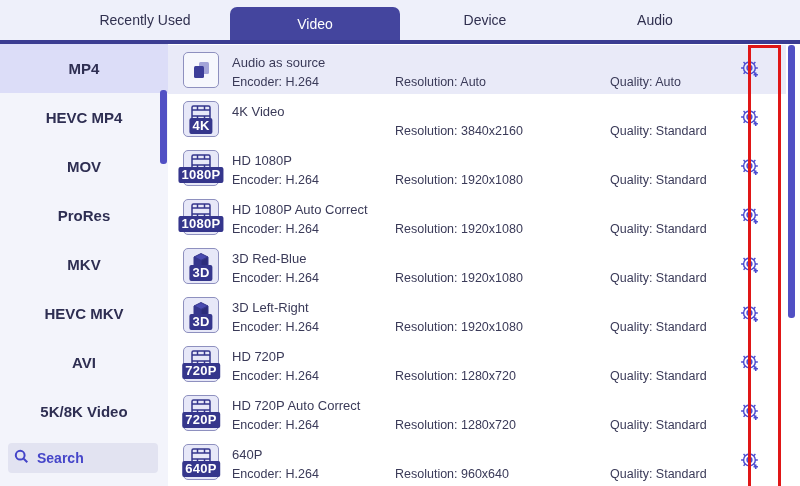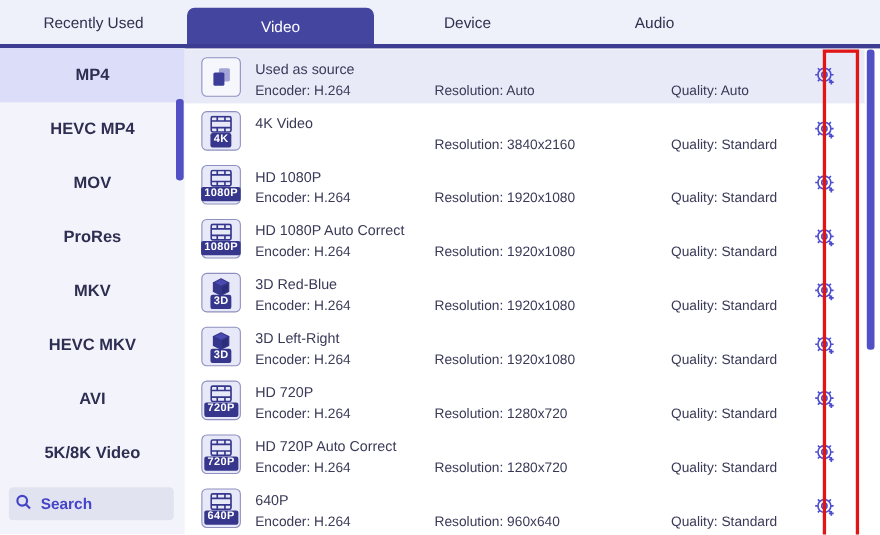--- a/index.html
+++ b/index.html
@@ -5,21 +5,21 @@
   html,body{margin:0;padding:0;}
   body{
     width:800px;height:486px;overflow:hidden;position:relative;
     background:#ffffff;
     font-family:"Liberation Sans","DejaVu Sans",sans-serif;
     color:#3a3a58;
   }
   
   .tabbar{
     position:absolute;left:0;top:0;width:800px;height:40px;
-    background:#eef0fa;display:flex;align-items:flex-end;box-sizing:border-box;
+    background:#eef0fa;display:flex;align-items:flex-end;padding-left:60px;box-sizing:border-box;
   }
   .tab{
     width:170px;height:40px;display:flex;align-items:center;justify-content:center;
     font-size:14px;color:#30304f;cursor:default;
   }
   .tab.active{
     height:33px;background:#44459e;color:#ffffff;border-radius:7px 7px 0 0;
   }
   .tab-underline{
     position:absolute;left:0;top:40px;width:800px;height:4px;background:#3b3c92;
@@ -62,21 +62,21 @@
     border:1.5px solid #8e90bf;border-radius:5px;position:relative;
     display:flex;align-items:flex-start;justify-content:center;
     background:#e7e8f8;
   }
   .row-icon.plain{background:#f6f7fd;align-items:center;}
   .row-icon .glyph{margin-top:3px;line-height:0;}
   .row-icon.plain .glyph{margin-top:0;}
   .row-badge{
     position:absolute;bottom:2px;left:50%;transform:translateX(-50%);
     background:#35368c;color:#ffffff;border-radius:2px;
-    font-size:10px;font-weight:bold;padding:1.5px 3px;line-height:1;
+    font-size:13px;font-weight:bold;padding:1.5px 3px;line-height:1;
     letter-spacing:.3px;white-space:nowrap;
   }
   .row-name{grid-column:2;grid-row:1;align-self:end;font-size:13px;}
   .row-encoder{grid-column:2;grid-row:2;align-self:center;}
   .row-resolution{grid-column:3;grid-row:2;align-self:center;}
   .row-quality{grid-column:4;grid-row:2;align-self:center;}
   .row-gear{
     grid-column:5;grid-row:1/3;align-self:center;justify-self:center;
     width:26px;height:26px;border:none;background:transparent;padding:0;
     display:flex;align-items:center;justify-content:center;cursor:pointer;line-height:0;
@@ -126,21 +126,21 @@
 </div>
 
 <div class="list" id="format-list">
     <div class="row hl">
       <div class="row-icon plain">
         <span class="glyph"><svg width="22" height="22" viewBox="0 0 22 22">
             <rect x="9" y="3" width="10" height="12" rx="1.5" fill="#a3a4d8"></rect>
             <rect x="4" y="7" width="10" height="12" rx="1.5" fill="#3c3d99"></rect>
           </svg></span>
       </div>
-      <div class="row-name">Used as source</div>
+      <div class="row-name">Audio as source</div>
       <div class="row-encoder">Encoder: H.264</div>
       <div class="row-resolution">Resolution: Auto</div>
       <div class="row-quality">Quality: Auto</div>
       <button class="row-gear">
         <span style="line-height:0"><svg width="23" height="23" viewBox="0 0 22 22">
             <g fill="none" stroke="#4c4cd0" stroke-width="1.4">
               <circle cx="10" cy="9.5" r="5.6"></circle>
               <circle cx="10" cy="9.5" r="2.3"></circle>
               <path d="M15.8 9.5 H18 M14.1 13.6 L15.66 15.16 M10 15.3 V17.3 M5.9 13.6 L4.34 15.16 M4.2 9.5 H2 M5.9 5.4 L4.34 3.84 M10 3.7 V1.7 M14.1 5.4 L15.66 3.84"></path>
               <path d="M16 13.9 V18.1 M13.9 16 H18.1" stroke-width="1.5"></path>

